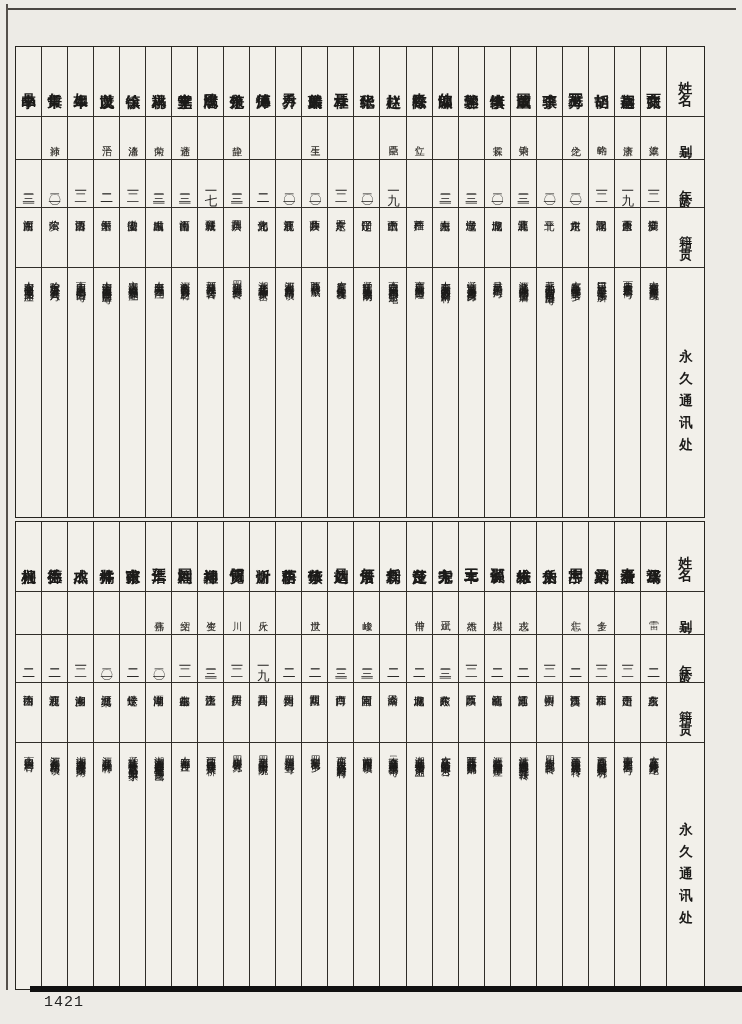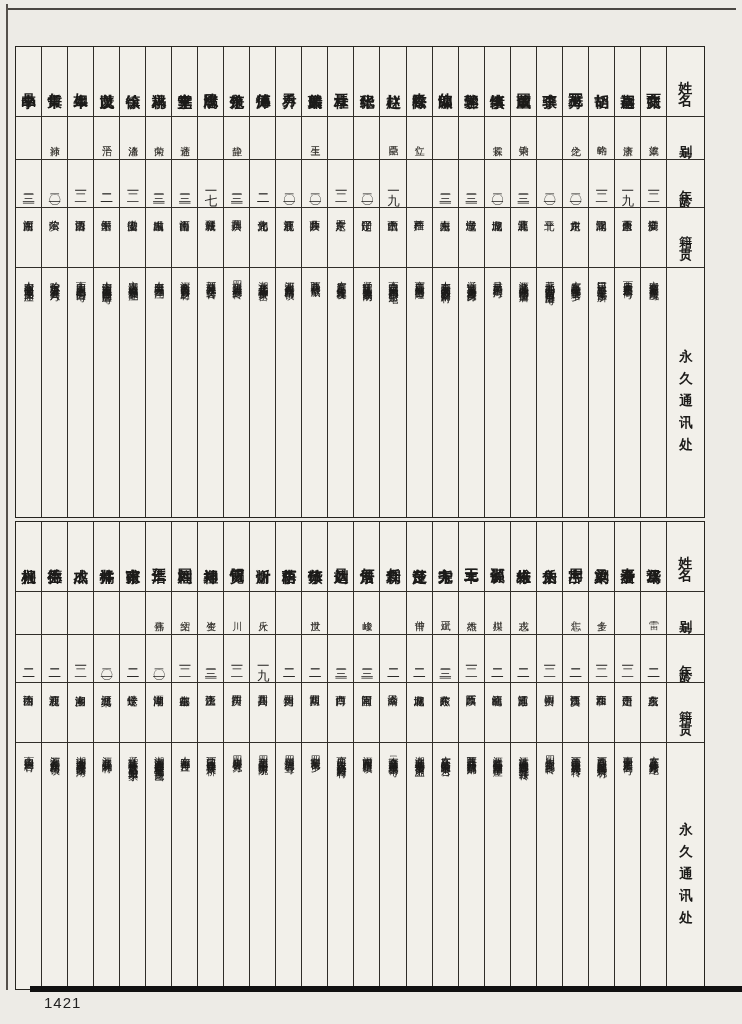--- a/index.html
+++ b/index.html
@@ -6,21 +6,21 @@
   body{
     width:742px;height:1024px;position:relative;
     background:#edebe6;
     font-family:"DejaVu Sans",sans-serif;
     color:#1c1b19;
     overflow:hidden;
   }
   .scan-top-line{position:absolute;left:8px;top:8px;width:728px;height:2px;background:#4a4642;}
   .scan-left-line{position:absolute;left:6px;top:4px;width:2px;height:986px;background:#55504b;}
   .scan-bottom-bar{position:absolute;left:30px;top:986px;width:712px;height:6px;background:#111;}
-  .page-number{position:absolute;left:44px;top:994px;font-family:Liberation Sans, sans-serif;font-size:15px;letter-spacing:1px;color:#222;}
+  .page-number{position:absolute;left:44px;top:994px;font-family:Liberation Mono, monospace;font-size:15px;letter-spacing:1px;color:#222;}
 
   .table{
     position:absolute;left:15px;width:690px;
     display:flex;flex-direction:row-reverse;
     border:1.5px solid #26241f;
     background:#f2f0ea;
     box-sizing:border-box;
   }
   .t-top{top:46px;height:472px;}
   .t-bottom{top:521px;height:469px;}

